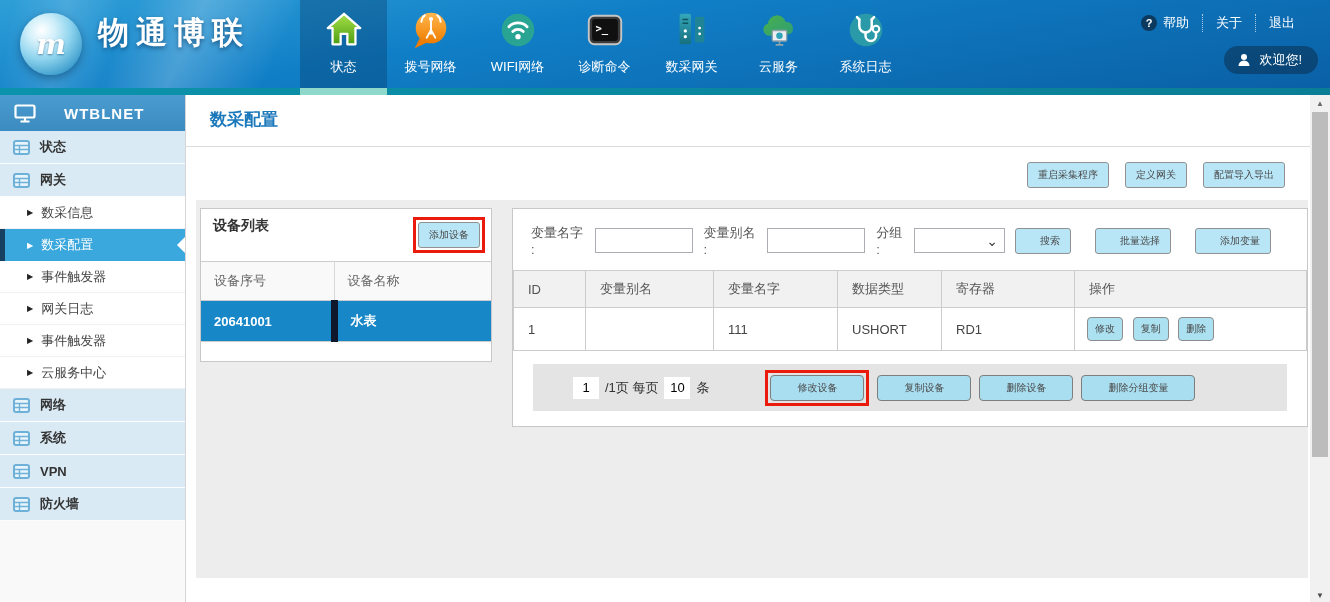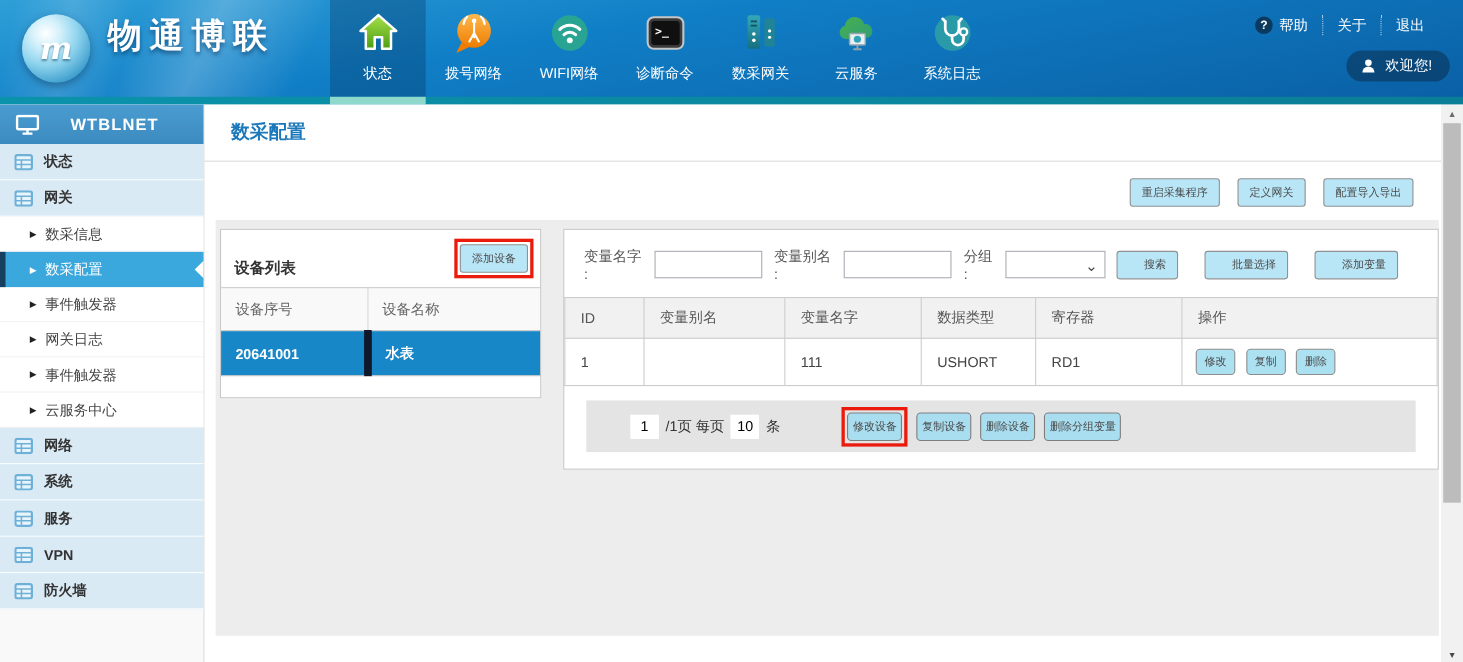--- a/index.html
+++ b/index.html
@@ -80,21 +80,21 @@
     font-size:10px; padding:5px 10px; cursor:pointer; font-family:inherit; white-space:nowrap; }
 
   .gray-wrap { margin:12px 2px 0 10px; background:#ededed; height:378px;
     display:flex; align-items:flex-start; padding:8px 0 0 4px; }
 
   .red-box { border:3px solid #ea1b0d; padding:2px; display:inline-block; line-height:0; }
   .red-box .btn { line-height:normal; }
 
   
   .dev-panel { width:292px; background:#fff; border:1px solid #c8c8c8; }
-  .dp-head { padding:8px 6px 8px 12px; display:flex; align-items:flex-end; justify-content:space-between; }
+  .dp-head { padding:8px 6px 8px 12px; display:flex; align-items:flex-start; justify-content:space-between; }
   .dp-title { font-size:14px; font-weight:bold; color:#333; }
   .dev-table { width:100%; border-collapse:collapse; font-size:13px; }
   .dev-table th { border-top:1px solid #ccc; border-bottom:1px solid #ccc; background:#f9f9f9;
     text-align:left; font-weight:normal; color:#666; padding:10px 0 10px 13px; }
   .dev-table th:first-child { width:133px; border-right:1px solid #d8d8d8; }
   .dev-table tr.sel td { background:#1787c8; color:#fff; font-weight:bold; padding:11px 0 11px 13px; }
   .dev-table tr.sel td:first-child { border-right:7px solid #0f172a; }
   .dev-table tr.empty td { height:19px; background:#fff; border-top:1px solid #ccc; }
 
   
@@ -112,21 +112,21 @@
   .var-table th { background:#f1f1f1; text-align:left; font-weight:normal; color:#555; padding:9px 0 9px 14px; }
   .var-table td { background:#fff; color:#444; padding:12px 0 12px 14px; }
   .var-table .acts { padding:9px 0 9px 12px; }
   .var-table .acts .btn { border-radius:4px; background:#ace1f2; border-color:#8d8d8d; padding:4px 7px; margin-right:6px; }
 
   .pager { margin:13px 20px 3px 20px; background:#e4e4e4; height:47px;
     display:flex; align-items:center; padding:0 14px; font-size:13px; color:#333; }
   .pager input { width:26px; height:22px; border:none; text-align:center; font-size:13px; margin:0 6px; }
   .pager input.first { margin-left:26px; }
   .pager .btns { margin-left:56px; display:flex; align-items:center; gap:8px; }
-  .pager .btn { border-radius:4px; background:#a9def0; border-color:#7e7e7e; padding:5px 4px; }
+  .pager .btn { border-radius:4px; background:#a9def0; border-color:#7e7e7e; padding:5px 26px; }
 
   
   .vscroll { position:absolute; right:0; top:95px; bottom:0; width:20px; background:#f1f1f1; }
   .vs-up { height:16px; text-align:center; font-size:8px; color:#6b6b6b; line-height:18px; cursor:pointer; }
   .vs-thumb { position:absolute; top:17px; left:2px; width:16px; height:345px; background:#bcbcbc; cursor:pointer; }
   .vs-down { position:absolute; bottom:2px; width:100%; text-align:center; font-size:8px; color:#4a4a4a; cursor:pointer; }
 </style>
 </head>
 <body>
 
@@ -319,27 +319,20 @@
         <path d="M1 5.5 h15 M6.5 5.5 v8.5 M1 9.5 h15" stroke="#6db1d8" stroke-width="1.4" fill="none"></path>
       </svg>
     <span>网络</span>
   </div>
   <div class="sb-item top">
     <svg width="17" height="15" viewBox="0 0 17 15">
         <rect x="1" y="1" width="15" height="13" rx="2" fill="#e8f4fb" stroke="#6db1d8" stroke-width="2"></rect>
         <path d="M1 5.5 h15 M6.5 5.5 v8.5 M1 9.5 h15" stroke="#6db1d8" stroke-width="1.4" fill="none"></path>
       </svg>
     <span>系统</span>
-  </div>
-  <div class="sb-item top">
-    <svg width="17" height="15" viewBox="0 0 17 15">
-        <rect x="1" y="1" width="15" height="13" rx="2" fill="#e8f4fb" stroke="#6db1d8" stroke-width="2"></rect>
-        <path d="M1 5.5 h15 M6.5 5.5 v8.5 M1 9.5 h15" stroke="#6db1d8" stroke-width="1.4" fill="none"></path>
-      </svg>
-    <span>服务</span>
   </div>
   <div class="sb-item top">
     <svg width="17" height="15" viewBox="0 0 17 15">
         <rect x="1" y="1" width="15" height="13" rx="2" fill="#e8f4fb" stroke="#6db1d8" stroke-width="2"></rect>
         <path d="M1 5.5 h15 M6.5 5.5 v8.5 M1 9.5 h15" stroke="#6db1d8" stroke-width="1.4" fill="none"></path>
       </svg>
     <span>VPN</span>
   </div>
   <div class="sb-item top">
     <svg width="17" height="15" viewBox="0 0 17 15">

